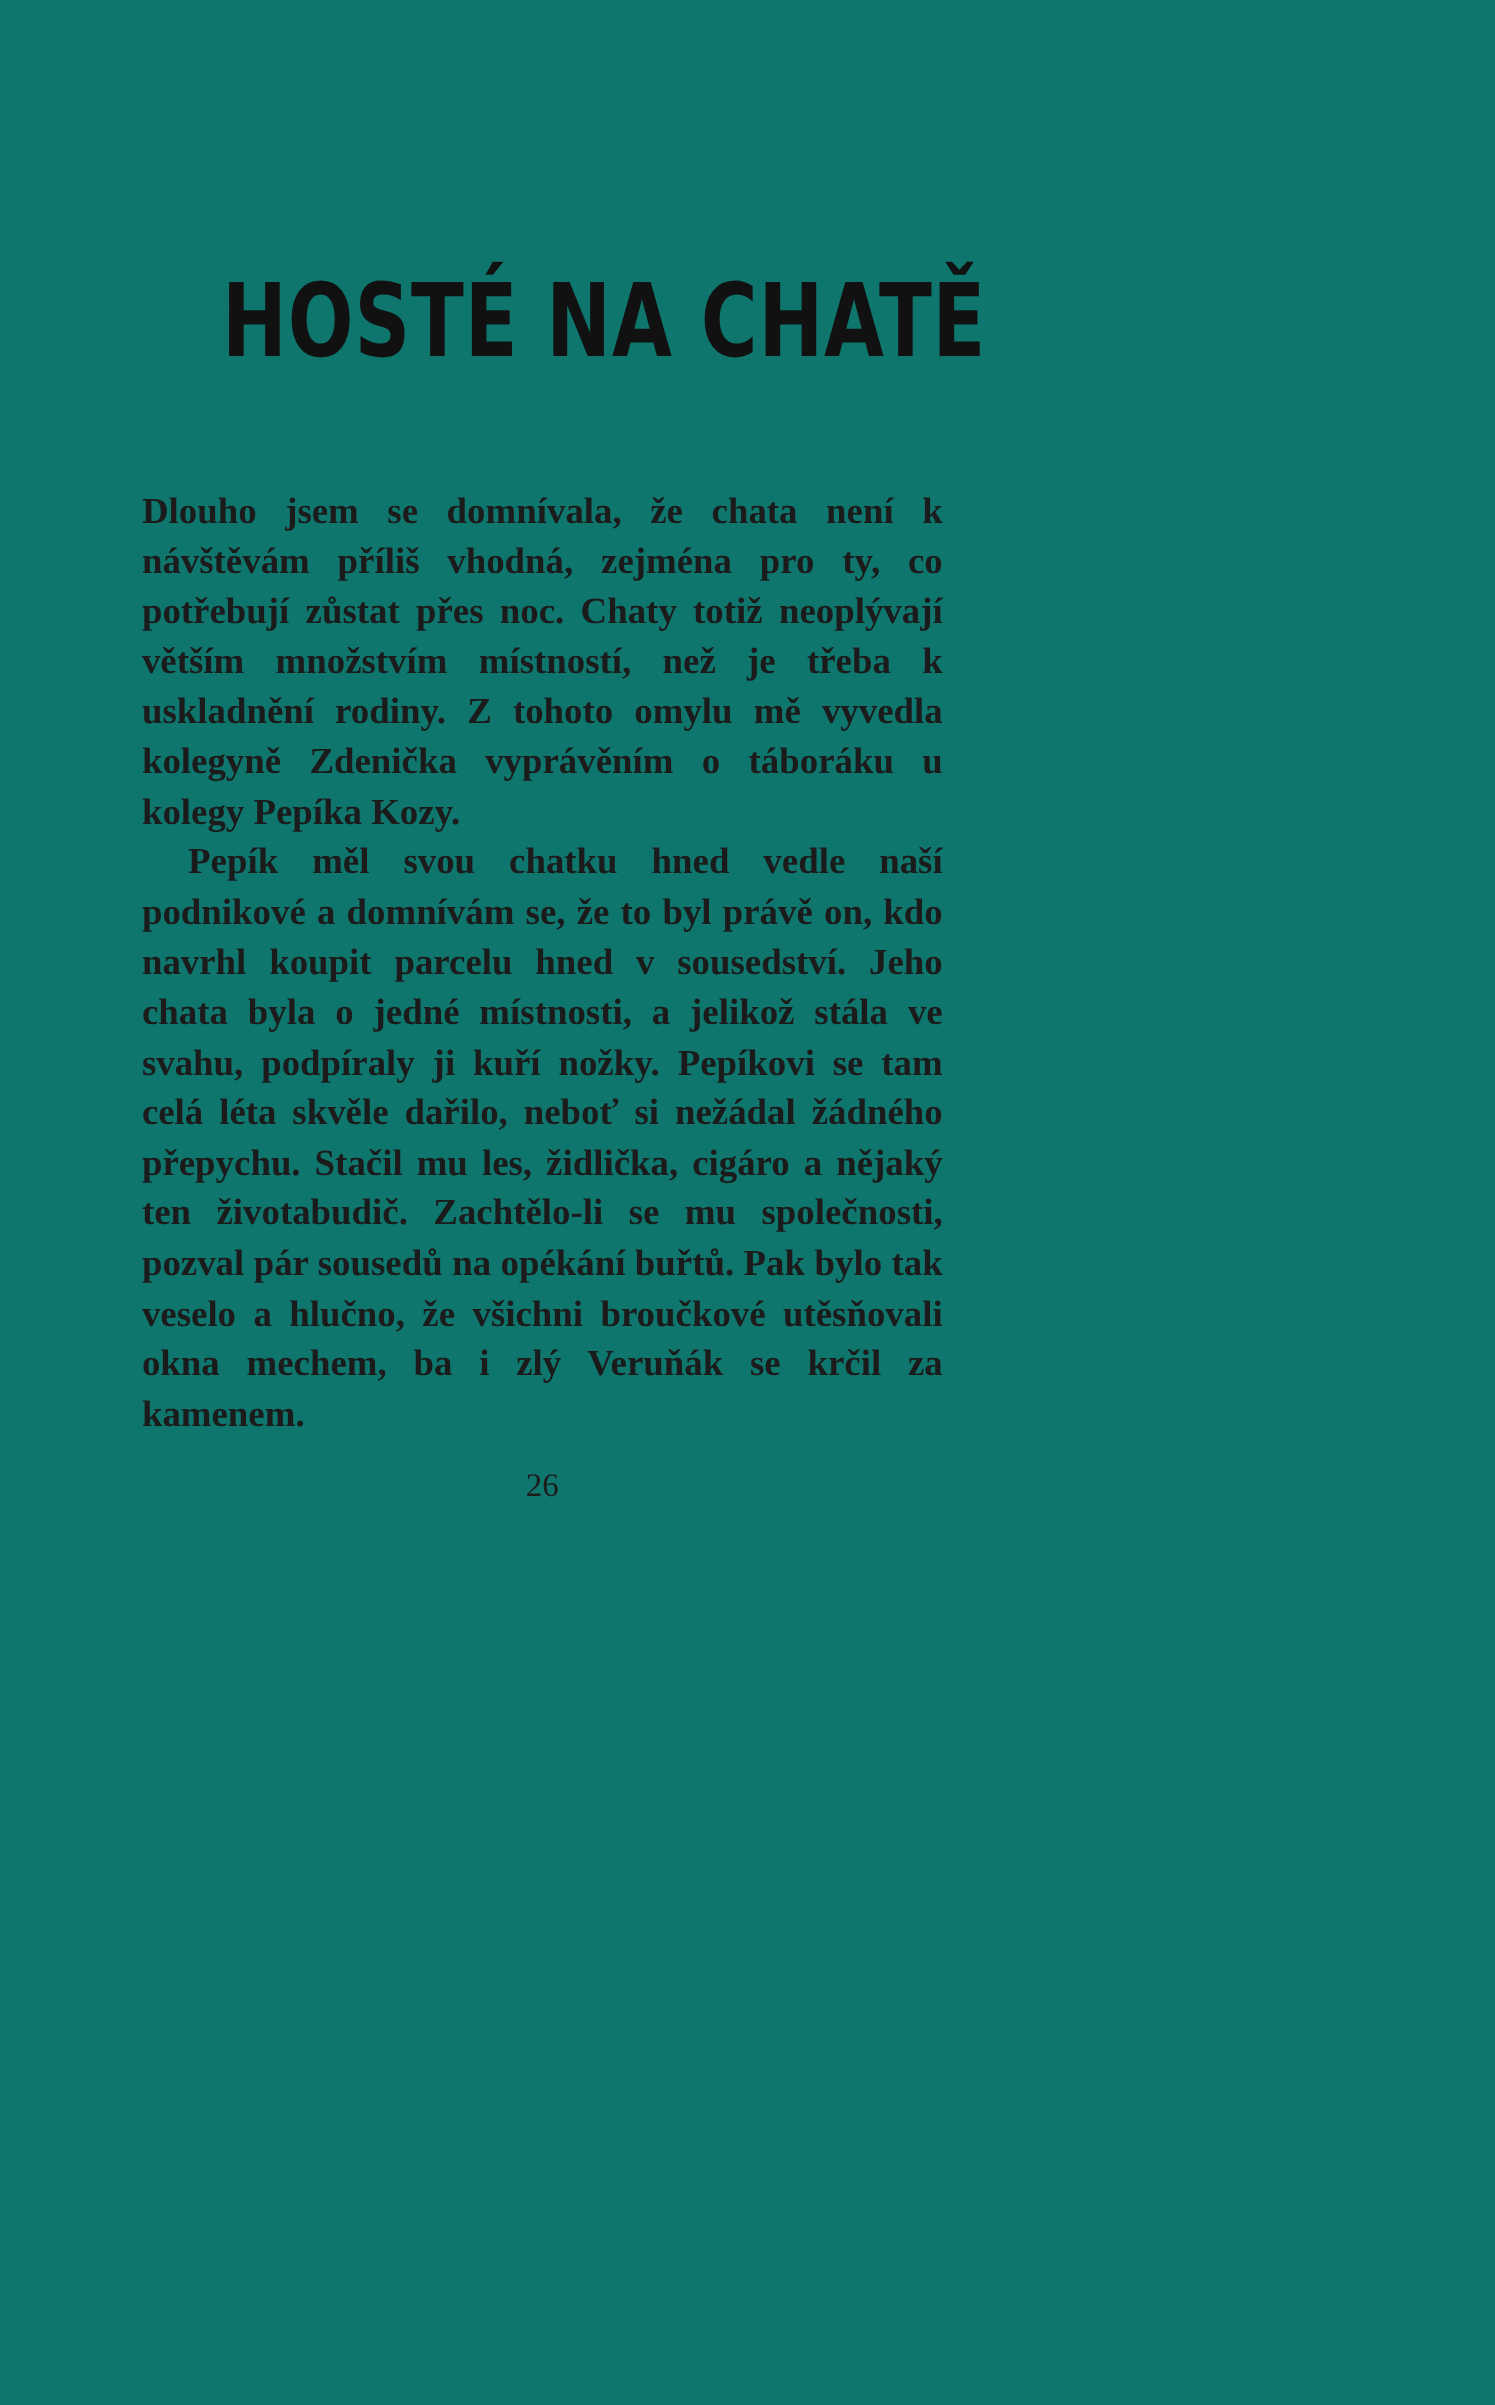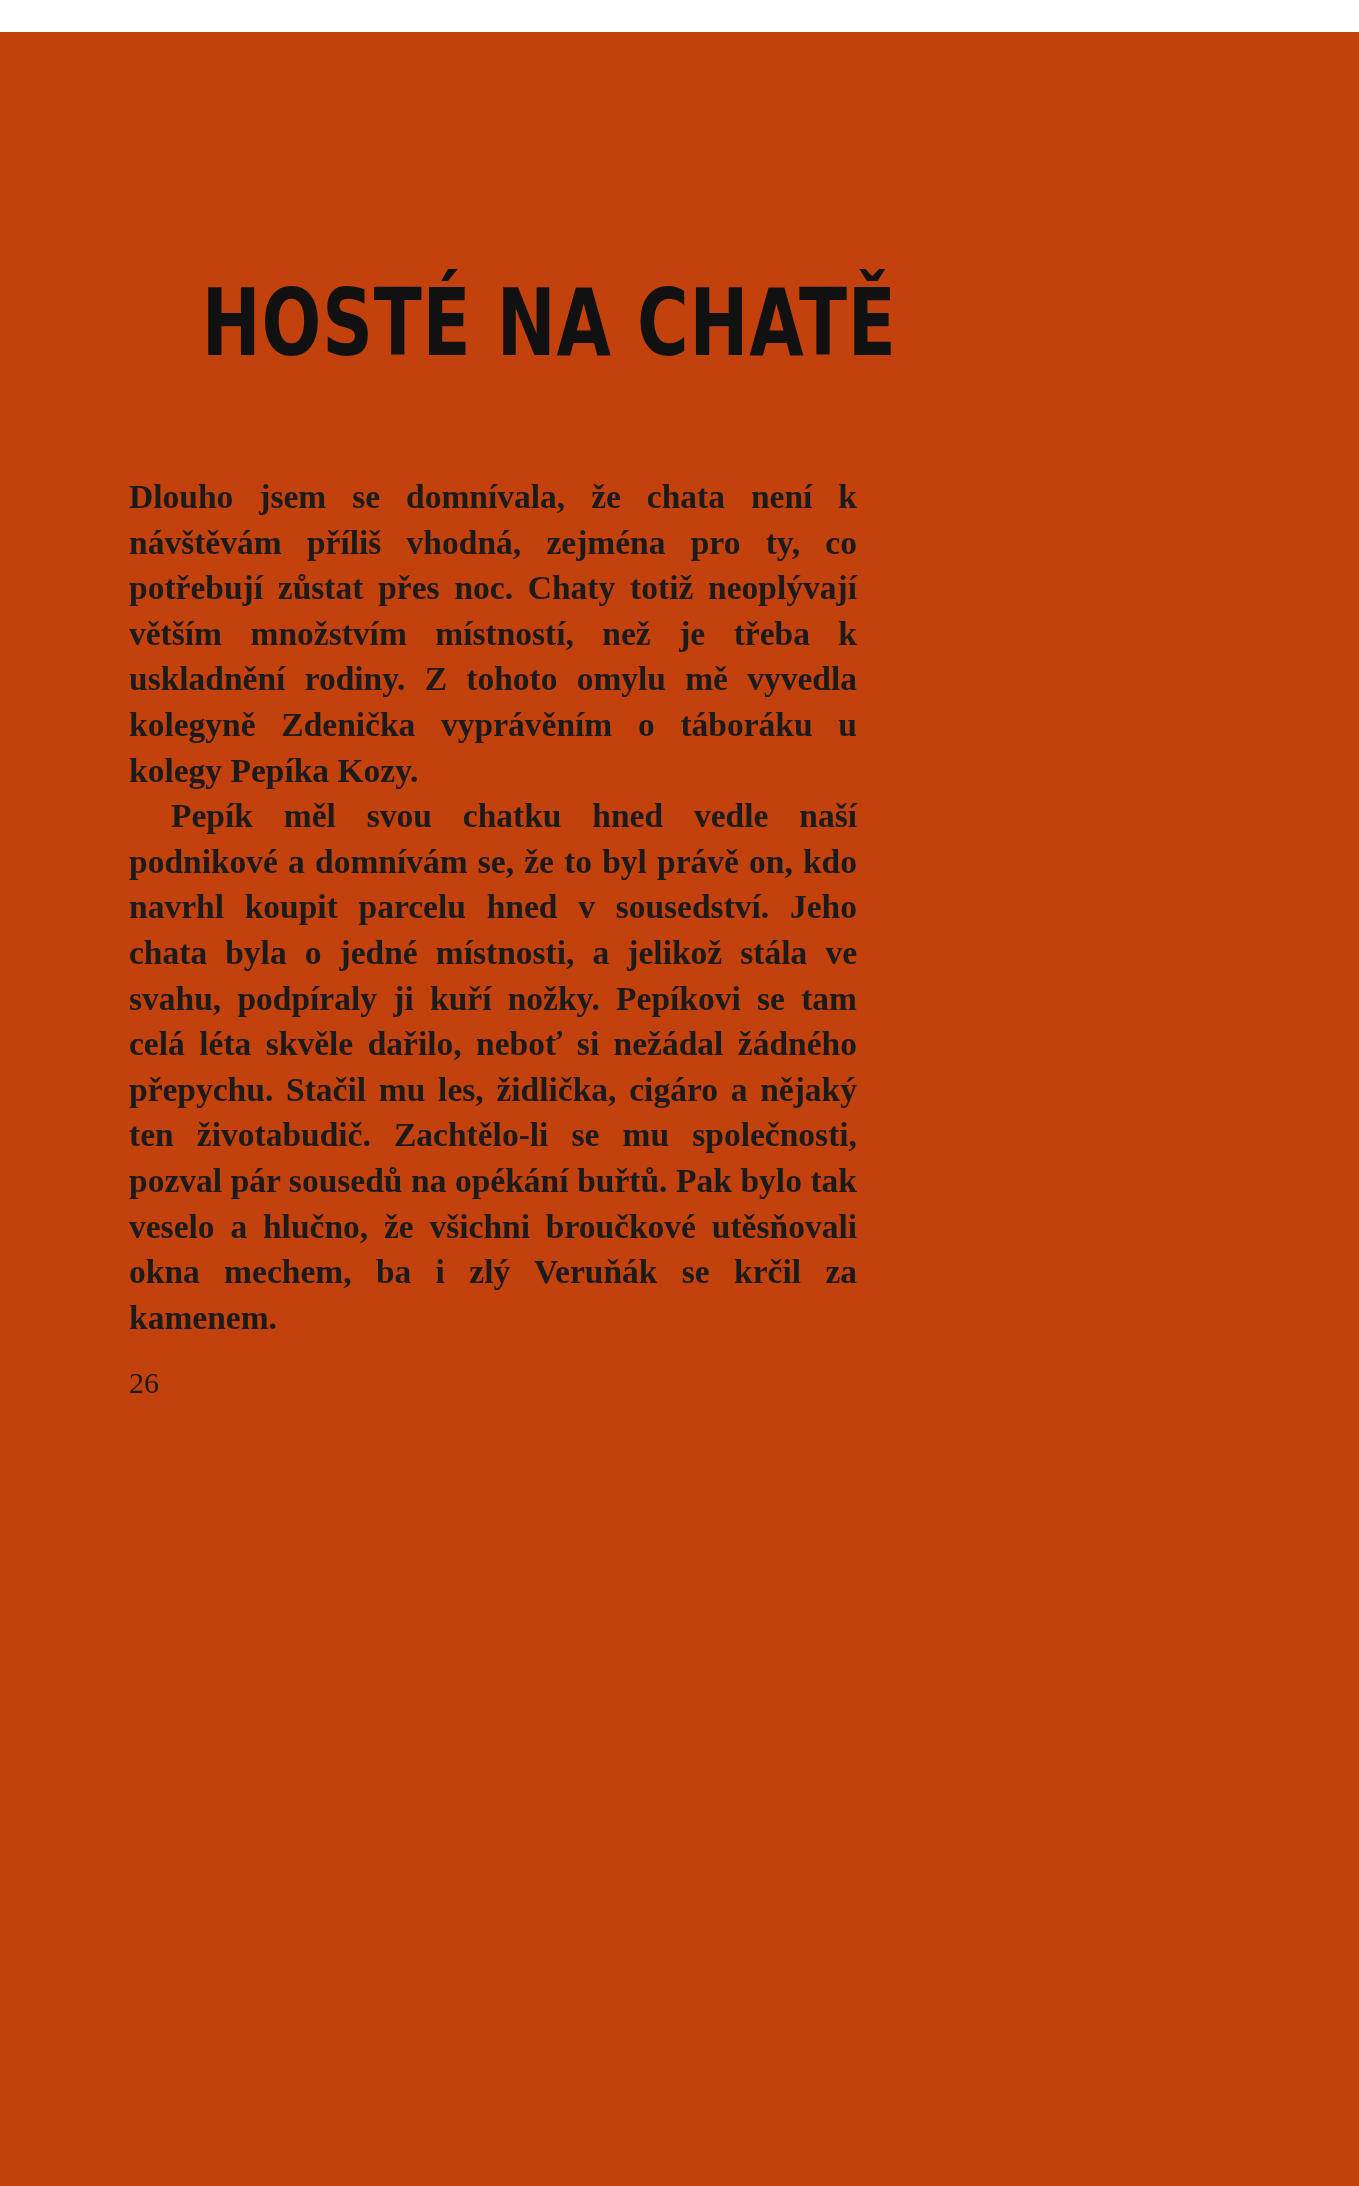--- a/index.html
+++ b/index.html
@@ -11,22 +11,21 @@
     position: relative;
     width: 1359px;
     height: 2186px;
     font-family: "Liberation Serif", serif;
     color: #1b1b1b;
     overflow: hidden;
   }
   .page {
     position: absolute;
     inset: 0;
-    background: #c2410c;
-    margin-top: 32px;
+    background: #0f766e;
   }
   .content {
     position: absolute;
     left: 129px;
     top: 0;
     width: 728px;
   }
   .chapter-title {
     margin-top: 248px;
     text-align: center;
@@ -51,20 +50,21 @@
   }
   .body-text p {
     margin: 0;
     text-indent: 42px;
   }
   .body-text p.first {
     text-indent: 0;
   }
   .page-number {
     margin-top: 26px;
+    text-align: center;
     font-size: 30px;
     color: #1b1b1b;
   }
 </style>
 </head>
 <body>
 
 <div class="page">
   <div class="content">
     <h1 class="chapter-title">HOSTÉ NA CHATĚ</h1>

